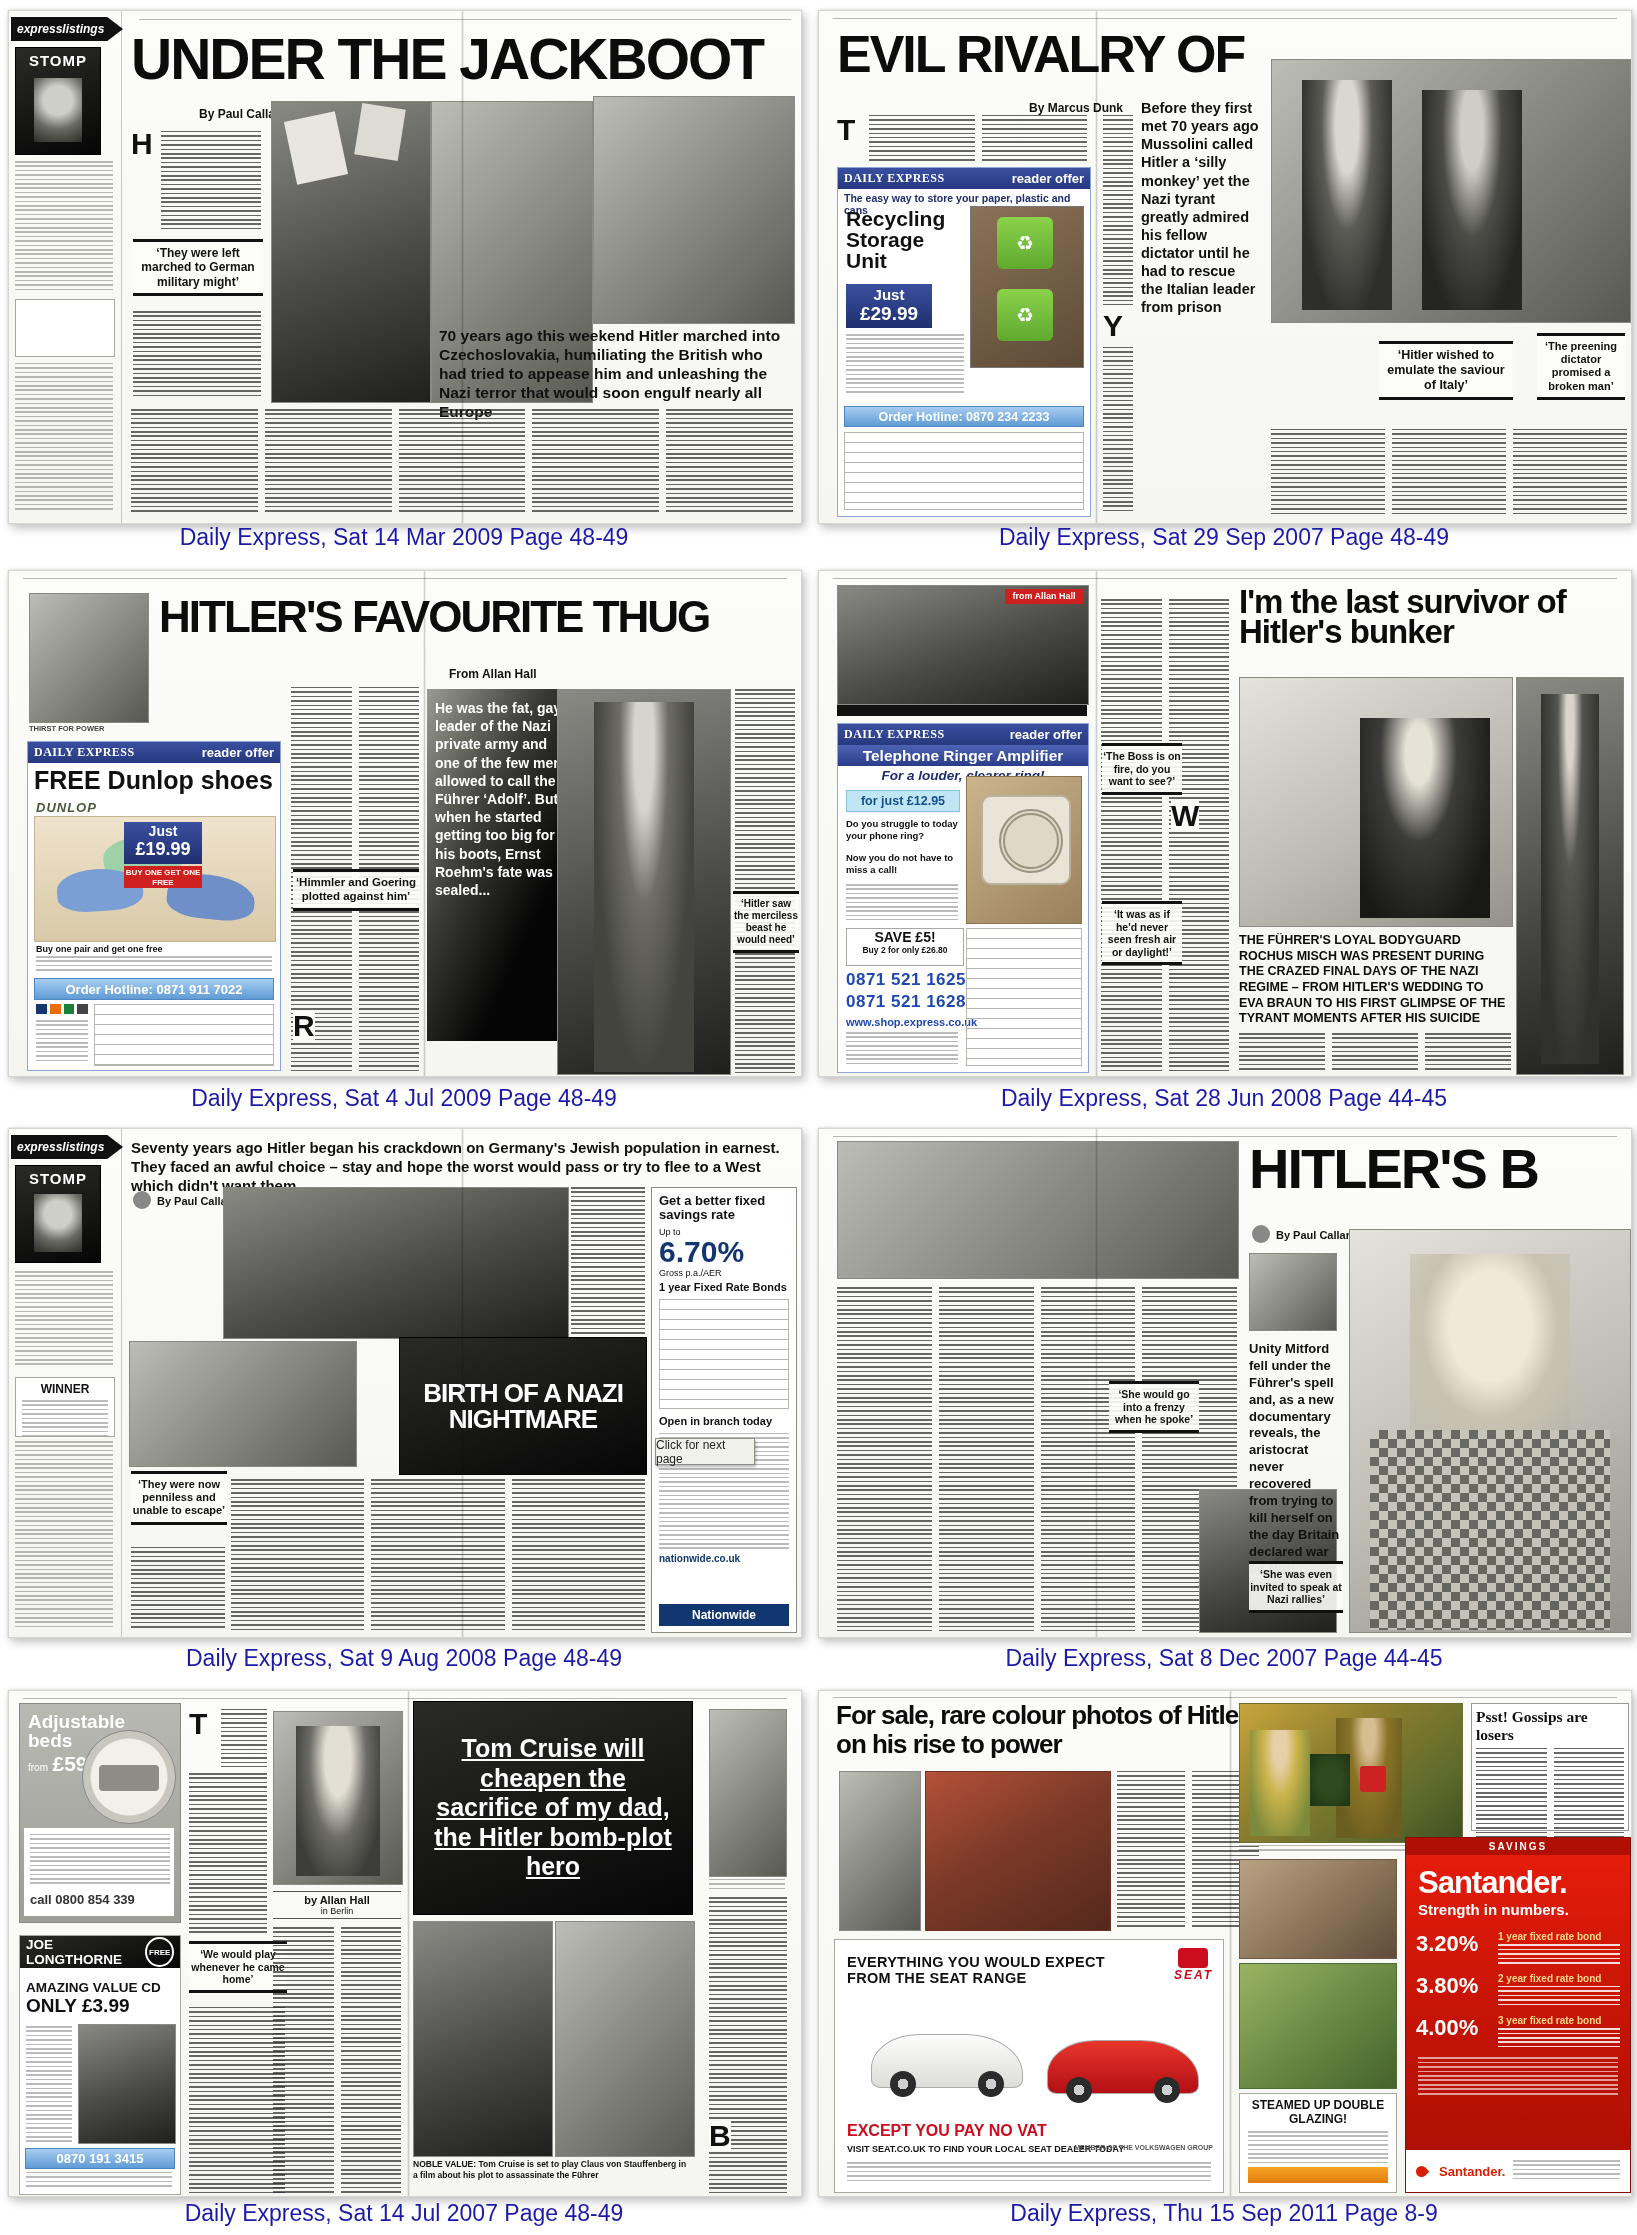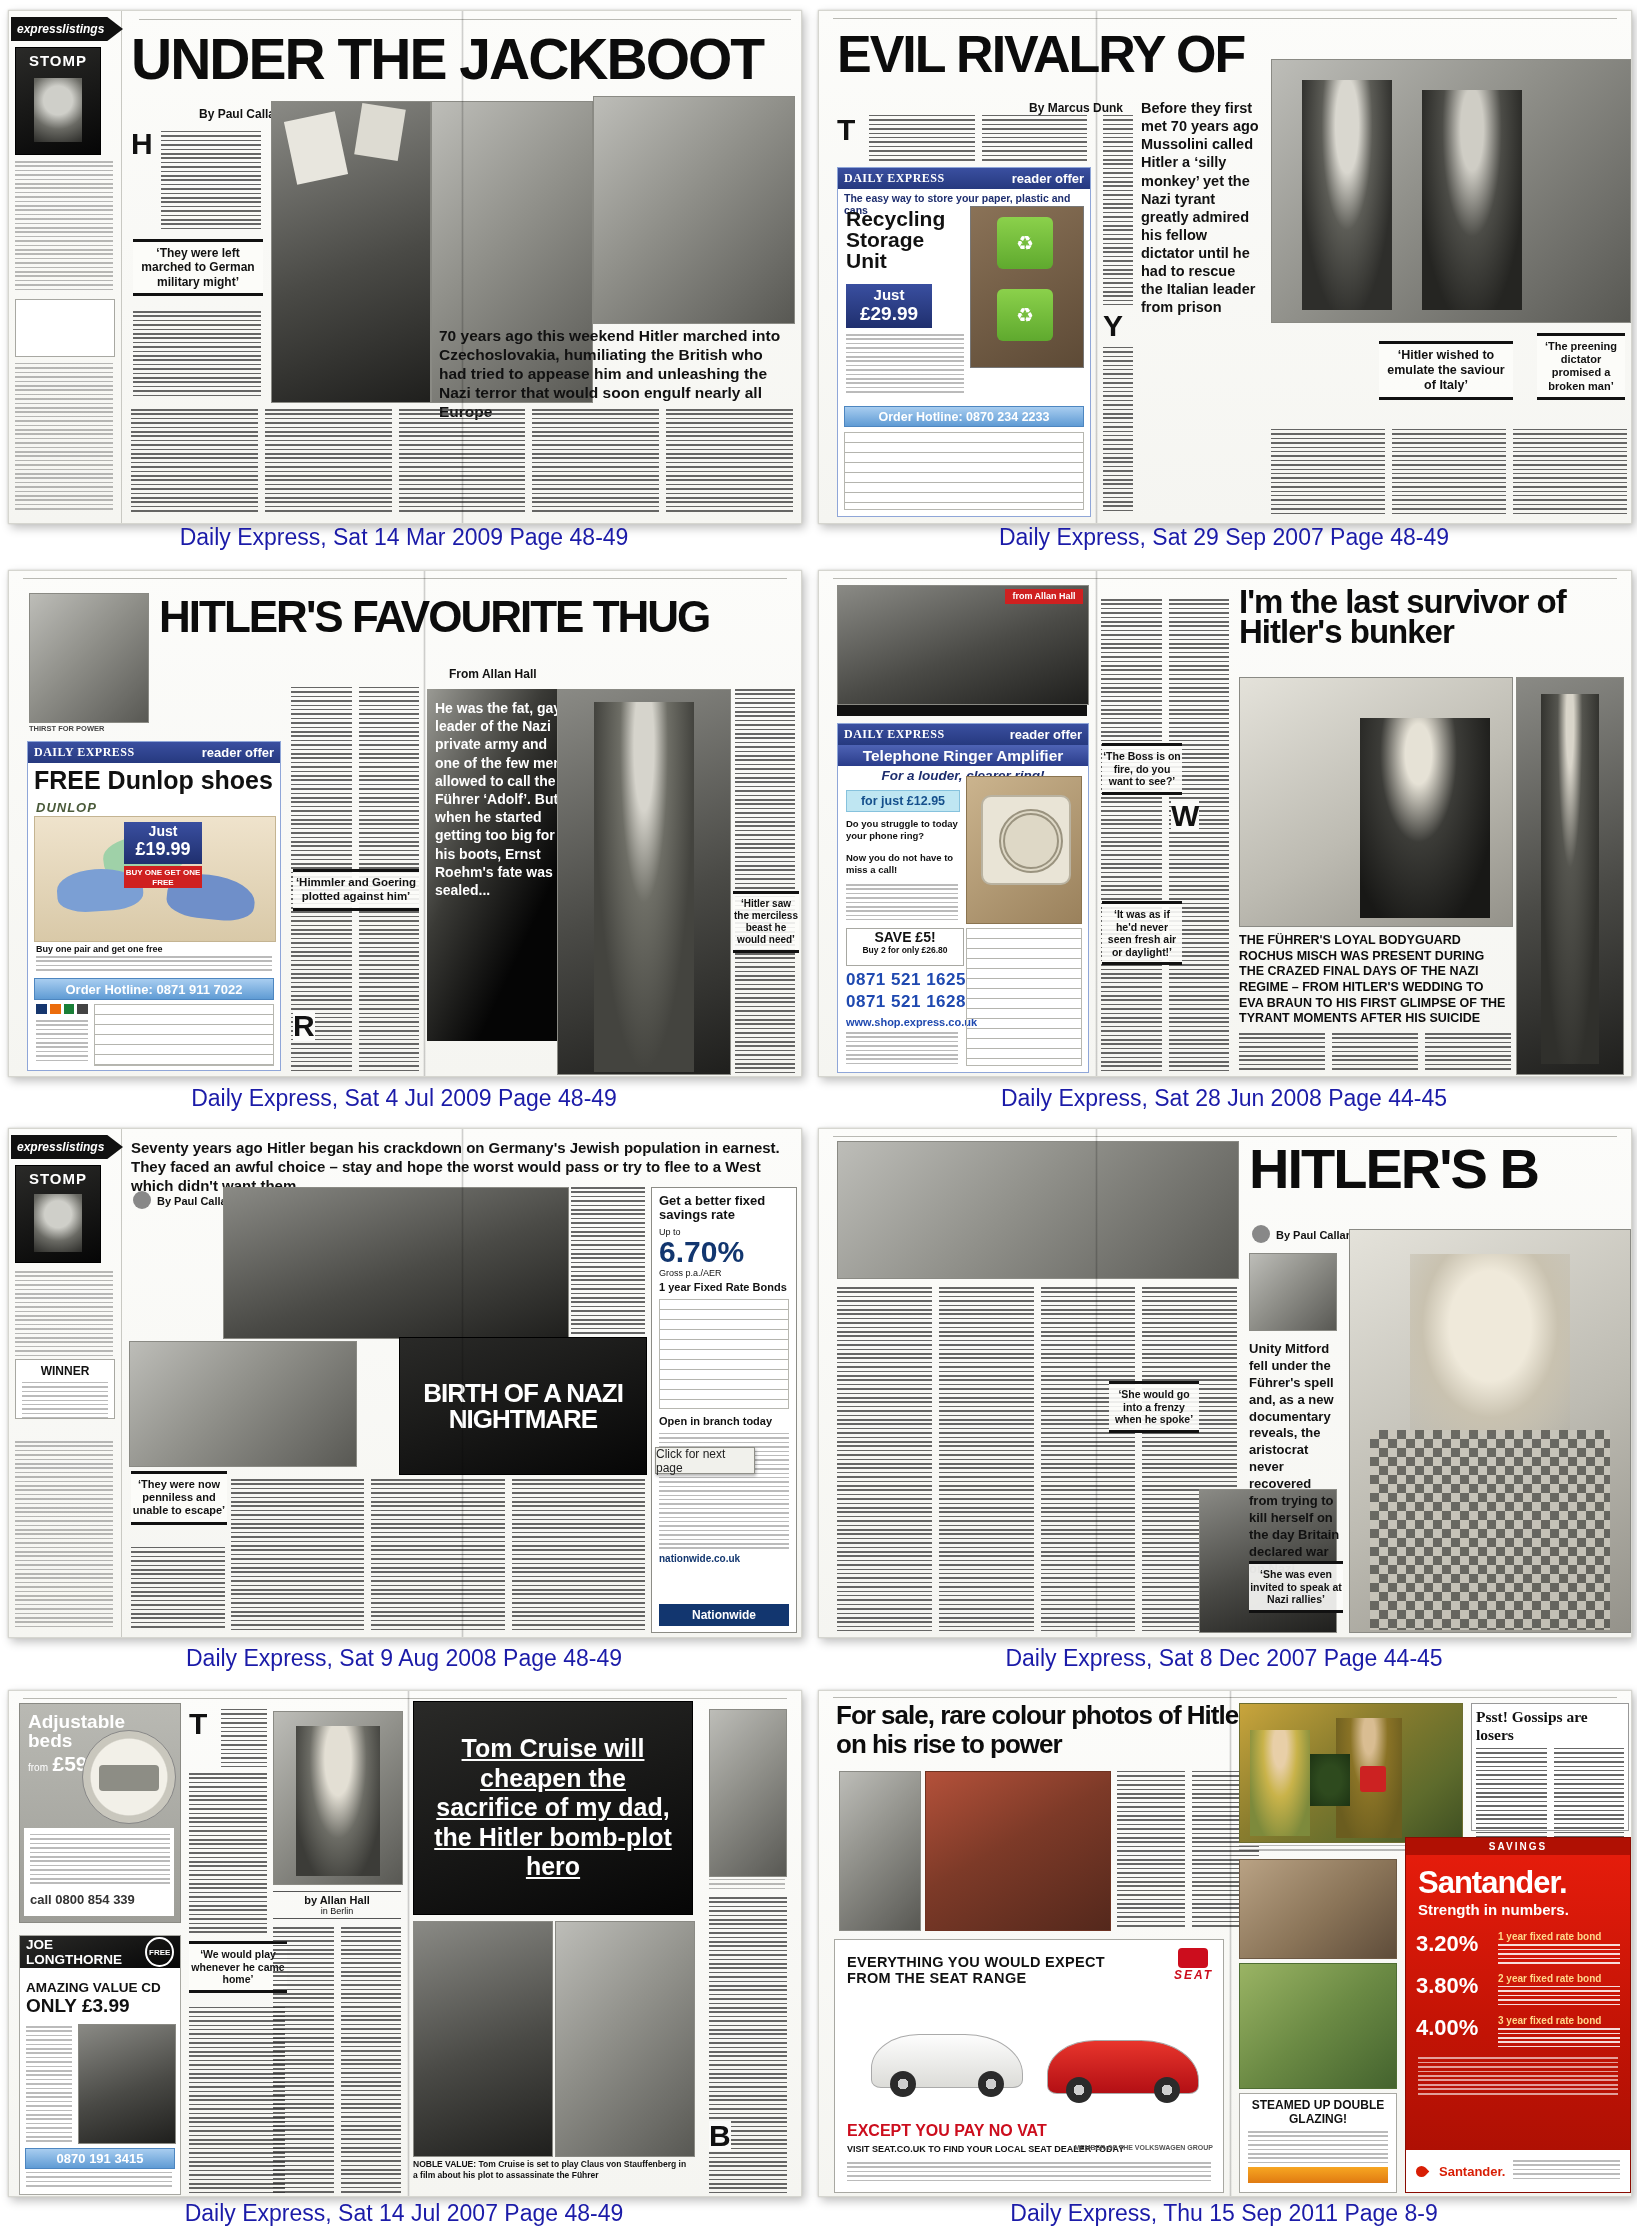--- a/index.html
+++ b/index.html
@@ -261,21 +261,21 @@
 
   <section class="spread" style="left:8px;top:1128px;width:792px;height:508px">
 
     <div class="abs" style="left:0;top:0;width:112px;height:508px;border-right:1px solid #c9c9c3">
       <div class="pennant abs" style="left:2px;top:6px;width:106px;height:24px;font-size:12px">expresslistings</div>
       <div class="blackad abs" style="left:6px;top:36px;width:84px;height:96px;text-align:center">
         <div style="font-weight:bold;font-size:15px;letter-spacing:1px;padding-top:4px">STOMP</div>
         <div class="abs" style="left:18px;top:28px;width:48px;height:58px;background:radial-gradient(circle at 50% 35%,#cfcfc9 0 30%,#6a6a64 60%,#2b2b28)"></div>
       </div>
       <div class="tl abs lt" style="left:6px;top:142px;width:98px;height:96px"></div>
-      <div class="whitebox abs" style="left:6px;top:230px;width:98px;height:58px;text-align:center">
+      <div class="whitebox abs" style="left:6px;top:248px;width:98px;height:58px;text-align:center">
         <div style="font-weight:bold;font-size:12px;padding-top:4px">WINNER</div>
         <div class="tl lt" style="margin:4px 6px;height:36px"></div>
       </div>
       <div class="tl abs lt" style="left:6px;top:312px;width:98px;height:188px"></div>
     </div>
 
     <div class="abs" style="left:122px;top:10px;width:664px;font-size:15px;font-weight:bold;line-height:1.25">Seventy years ago Hitler began his crackdown on Germany's Jewish population in earnest. They faced an awful choice – stay and hope the worst would pass or try to flee to a West which didn't want them</div>
     <div class="abs" style="left:124px;top:62px;width:18px;height:18px;border-radius:50%;background:#888"></div>
     <div class="abs" style="left:148px;top:66px;font-size:11px;font-weight:bold">By Paul Callan</div>
 
@@ -299,21 +299,21 @@
       <div style="font-size:30px;font-weight:bold;color:#12366f;padding:0 7px;line-height:1">6.70%</div>
       <div style="font-size:9px;padding:1px 7px">Gross p.a./AER</div>
       <div style="font-size:11px;font-weight:bold;padding:2px 7px">1 year Fixed Rate Bonds</div>
       <div class="formbox" style="margin:4px 7px;height:108px"></div>
       <div style="font-size:11px;font-weight:bold;padding:2px 7px">Open in branch today</div>
       <div class="tl lt" style="margin:4px 7px;height:116px"></div>
       <div style="font-size:10px;font-weight:bold;color:#12366f;padding:0 7px">nationwide.co.uk</div>
       <div class="abs" style="left:7px;right:7px;bottom:6px;height:22px;background:#12366f;color:#fff;font-weight:bold;font-size:12px;text-align:center;line-height:22px">Nationwide</div>
     </div>
 
-    <div class="overlaybox abs" style="left:646px;top:318px;width:98px;height:25px;z-index:5">Click for next page</div>
+    <div class="overlaybox abs" style="left:646px;top:309px;width:98px;height:25px;z-index:5">Click for next page</div>
     <div class="fold" style="left:452px"></div>
   </section>
   <div class="caption" style="left:8px;top:1645px;width:792px">Daily Express, Sat 9 Aug 2008 Page 48-49</div>
 
   <section class="spread" style="left:818px;top:1128px;width:812px;height:508px">
     <div class="folio abs" style="left:14px;right:14px;top:7px"></div>
     <div class="ph abs" style="left:18px;top:12px;width:400px;height:136px"></div>
     <div class="cols abs" style="left:18px;top:158px;width:400px;height:344px">
       <div class="tl"></div>
       <div class="tl"></div>

